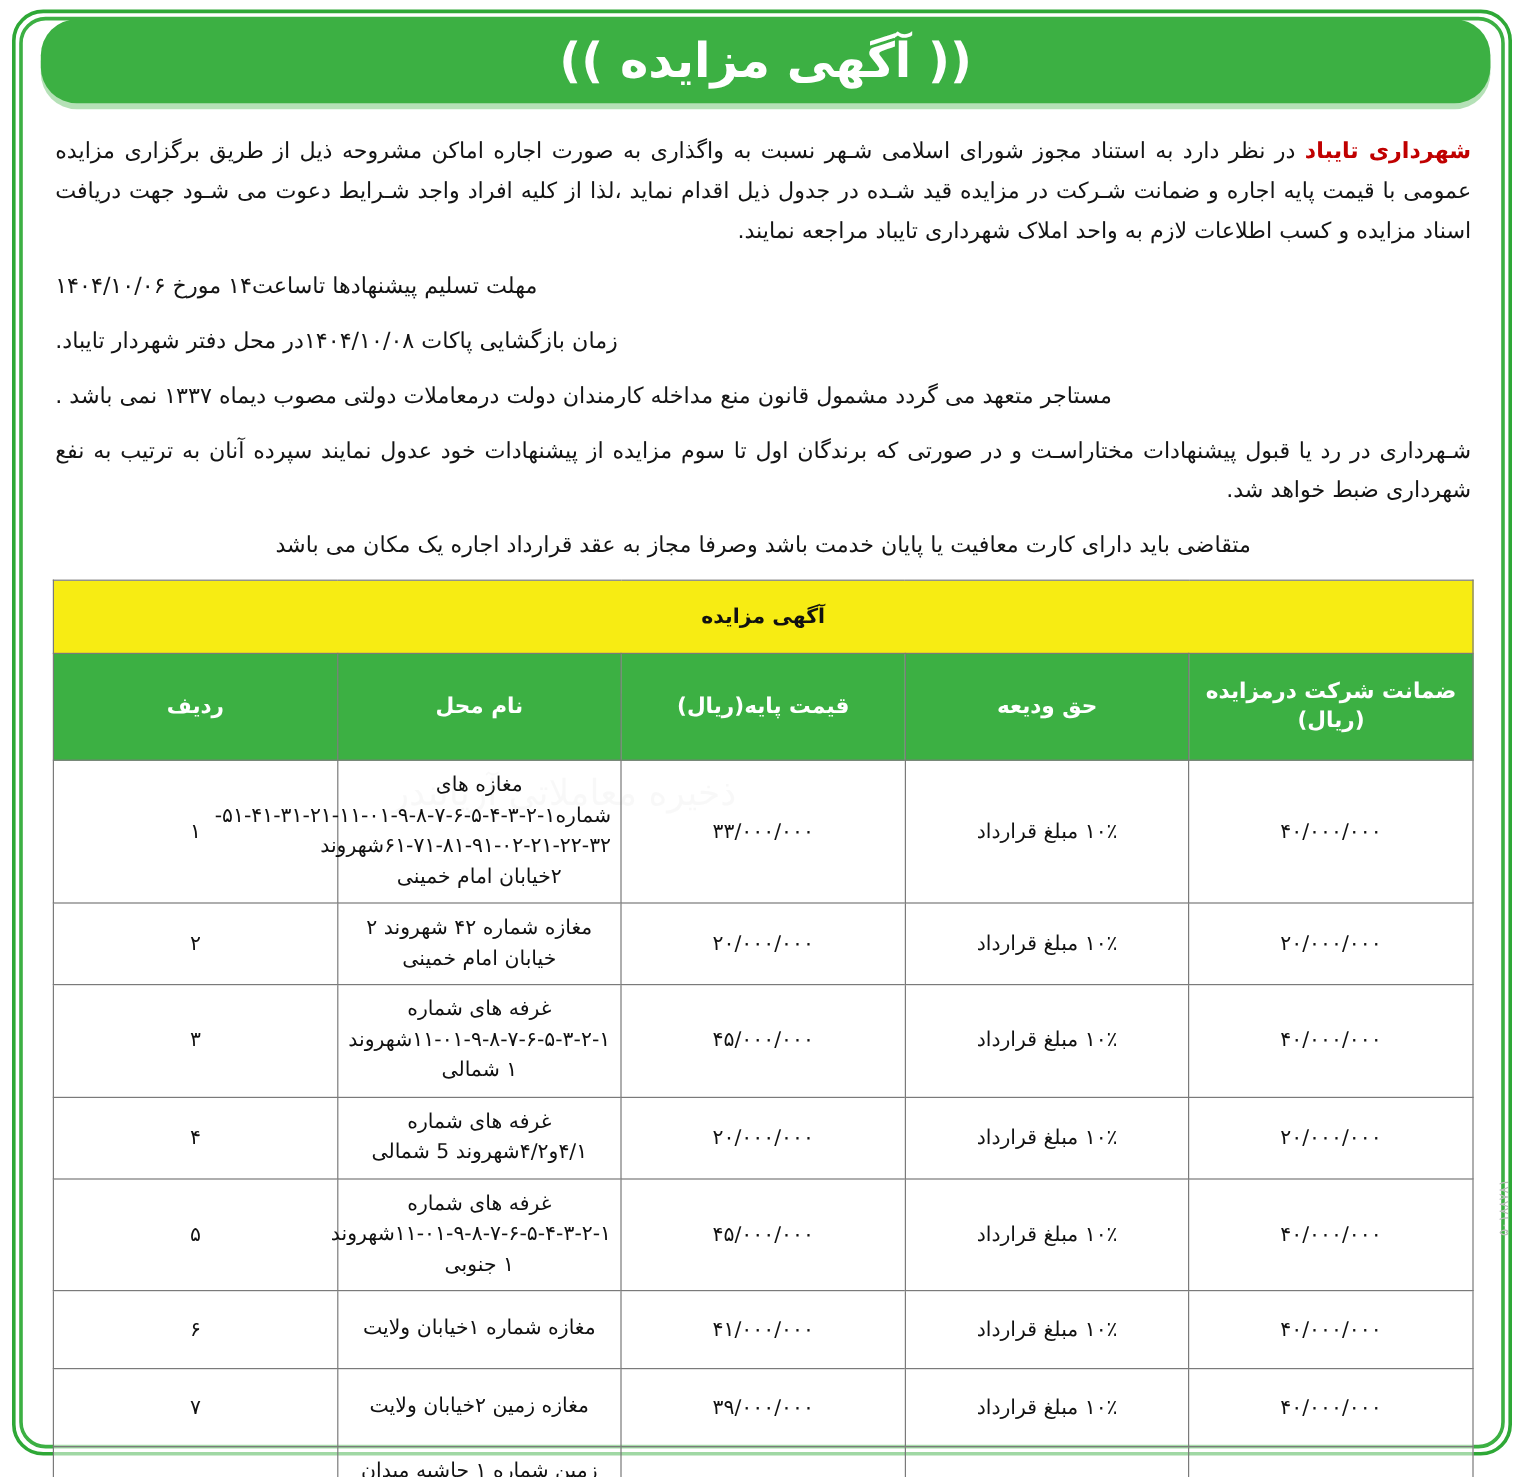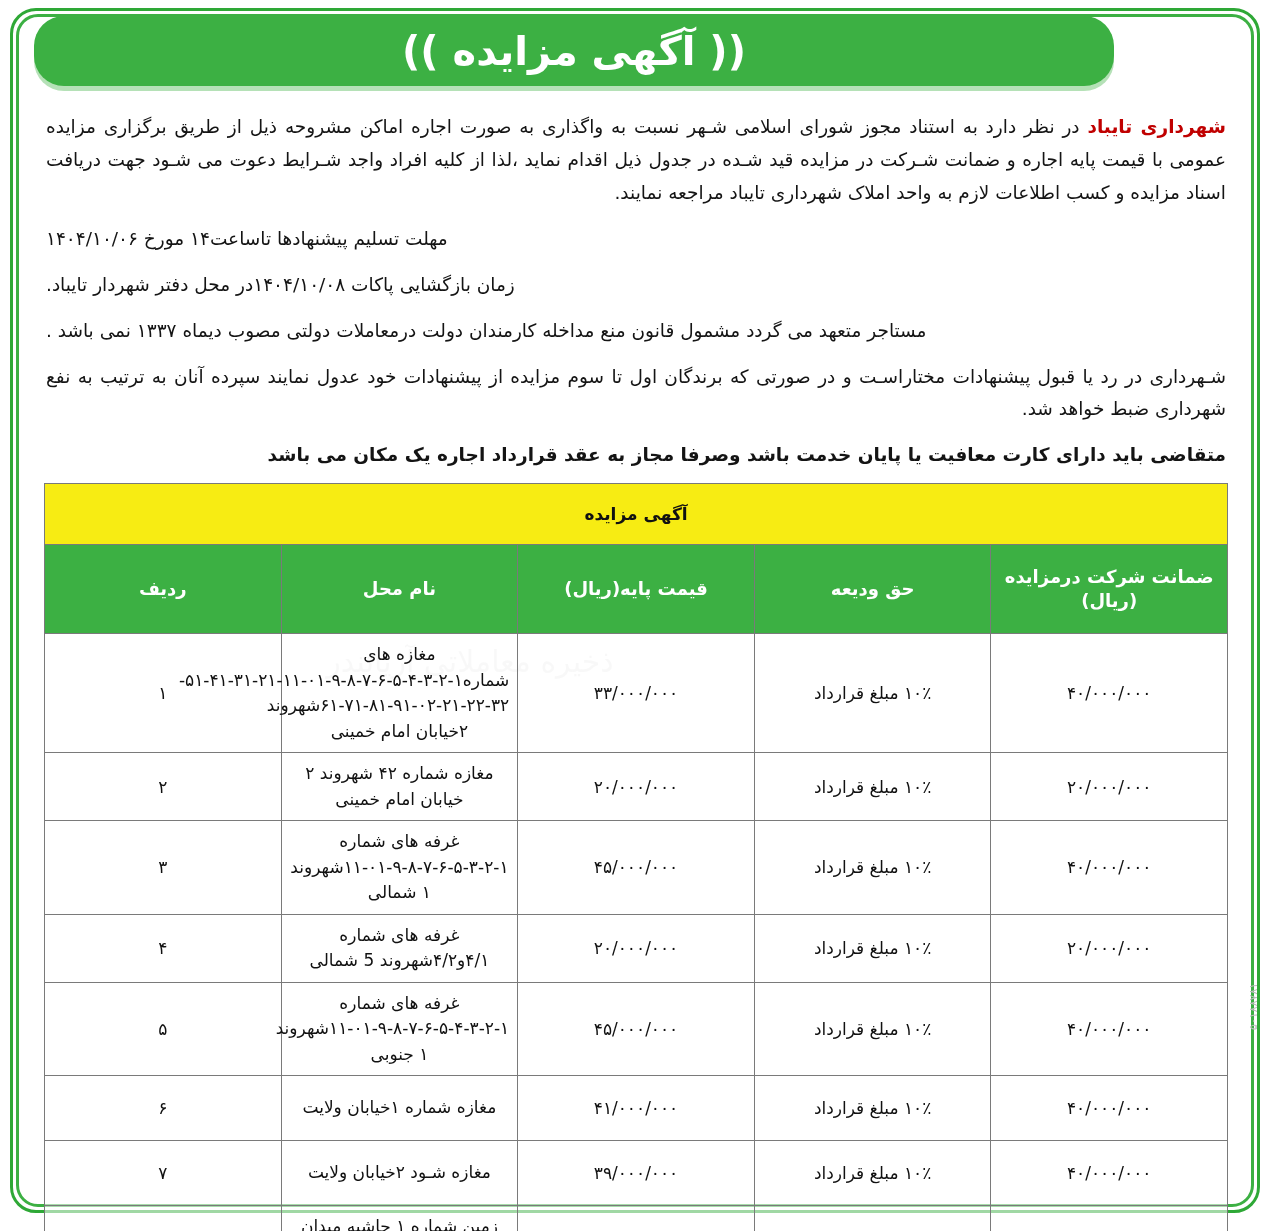--- a/index.html
+++ b/index.html
@@ -38,21 +38,21 @@
     border-radius: 22px;
     box-sizing: border-box;
     pointer-events: none;
   }
 
   
   .header-banner {
     position: absolute;
     left: 34px;
     top: 16px;
-    width: 1080px;
+    width: 1208px;
     height: 70px;
     background: #3cb043;
     border-radius: 30px;
     display: flex;
     align-items: center;
     justify-content: center;
     box-shadow: 0 5px 0 0 rgba(60,176,67,0.38);
   }
   .header-title {
     color: #ffffff;
@@ -76,21 +76,21 @@
   .body-block p { margin: 13px 0 1px 0; }
   .org-name { color: #c00000; font-weight: bold; }
   .notice-line { text-align: left; }
   .sign-line {
     margin-top: 10px;
     text-align: center;
     color: #c00000;
     font-weight: bold;
     font-size: 20px;
   }
-  .indent-line { text-align: right; font-weight: bold; }
+  .indent-line { text-align: center; }
 
   
   .watermark {
     position: absolute;
     left: 90px;
     top: 540px;
     width: 760px;
     height: 180px;
     z-index: 1;
     pointer-events: none;
@@ -263,21 +263,21 @@
       <td>۴۰/۰۰۰/۰۰۰</td>
       <td>۱۰٪ مبلغ قرارداد</td>
       <td>۴۱/۰۰۰/۰۰۰</td>
       <td class="cell-mahal">مغازه شماره ۱خیابان ولایت</td>
       <td>۶</td>
     </tr>
     <tr class="row-std">
       <td>۴۰/۰۰۰/۰۰۰</td>
       <td>۱۰٪ مبلغ قرارداد</td>
       <td>۳۹/۰۰۰/۰۰۰</td>
-      <td class="cell-mahal">مغازه شـود ۲خیابان ولایت</td>
+      <td class="cell-mahal">مغازه زمین ۲خیابان ولایت</td>
       <td>۷</td>
     </tr>
     <tr class="row-std">
       <td>۱۰۰/۰۰۰/۰۰۰</td>
       <td>۱۰٪ مبلغ قرارداد</td>
       <td>۸۰/۰۰۰/۰۰۰</td>
       <td class="cell-mahal">زمین شماره ۱ حاشیه میدان سیف باخرزی</td>
       <td>۸</td>
     </tr>
 

